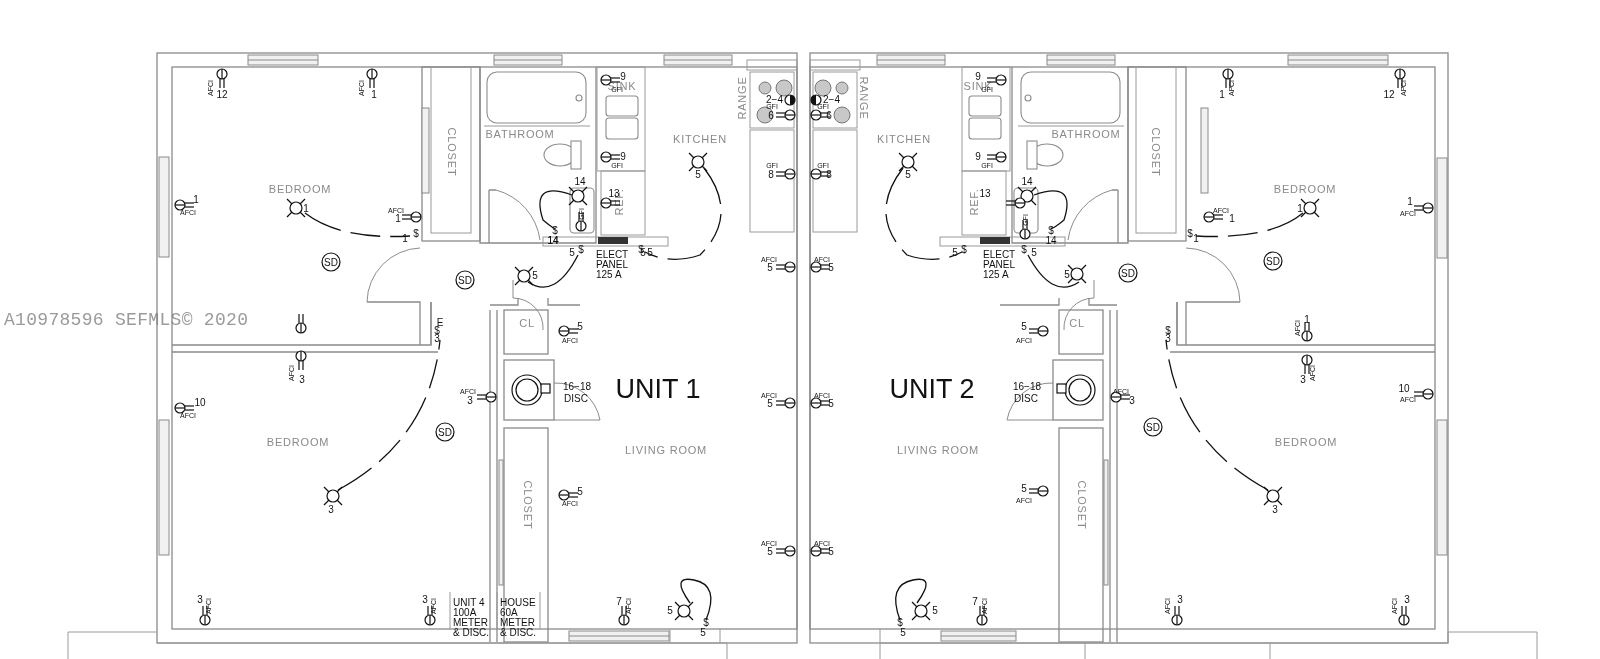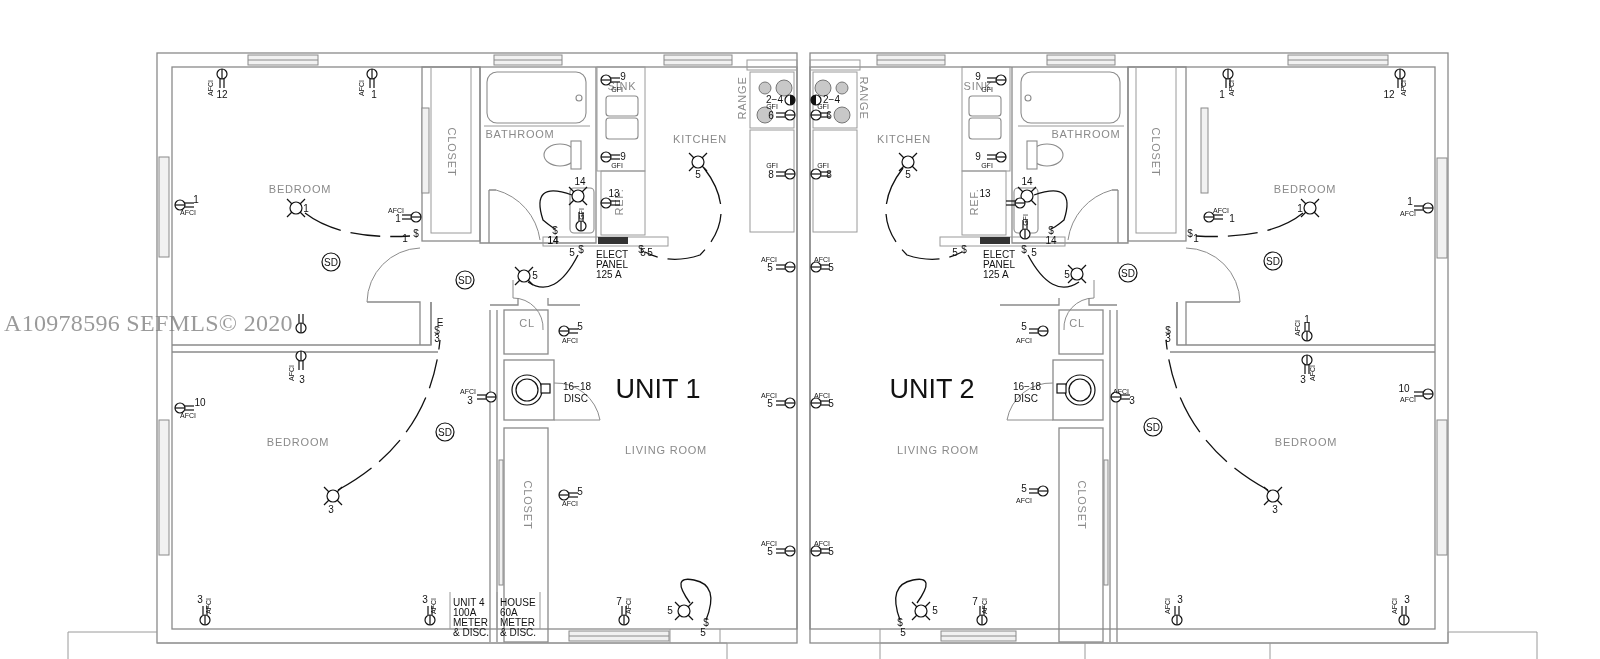--- a/index.html
+++ b/index.html
@@ -14,21 +14,21 @@
   .wire { fill:none; stroke:#111; stroke-width:1.3; }
   .wire-dash { fill:none; stroke:#111; stroke-width:1.3; stroke-dasharray:40 10 30 10; }
   .sym { fill:#ffffff; stroke:#111; stroke-width:1.2; }
   .sym-line { stroke:#111; stroke-width:1.2; }
   .room-label { font-family:"Liberation Sans", sans-serif; font-size:11px; fill:#8a8a8a; letter-spacing:0.8px; }
   .unit-label { font-family:"Liberation Sans", sans-serif; font-size:27px; fill:#111; }
   .ckt { font-family:"Liberation Sans", sans-serif; font-size:10px; fill:#111; }
   .tag { font-family:"Liberation Sans", sans-serif; font-size:7px; fill:#111; }
   .note { font-family:"Liberation Sans", sans-serif; font-size:10px; fill:#111; }
   .sd-text { font-family:"Liberation Sans", sans-serif; font-size:10px; fill:#111; }
-  .watermark { position:absolute; left:4px; top:310px; font-family:Liberation Serif, serif; font-size:24px; color:rgba(120,120,120,0.75); white-space:nowrap; letter-spacing:0.3px; }
+  .watermark { position:absolute; left:4px; top:310px; font-family:Liberation Mono, monospace; font-size:18px; color:rgba(120,120,120,0.75); white-space:nowrap; letter-spacing:0.3px; }
 </style>
 </head>
 <body>
 
 <svg id="plan" viewBox="0 0 1600 659" xmlns="http://www.w3.org/2000/svg">
 
   <g>
 
     <rect class="wall" x="157" y="53" width="640" height="590"></rect>
     <rect class="wall" x="172" y="67" width="625" height="562"></rect>

